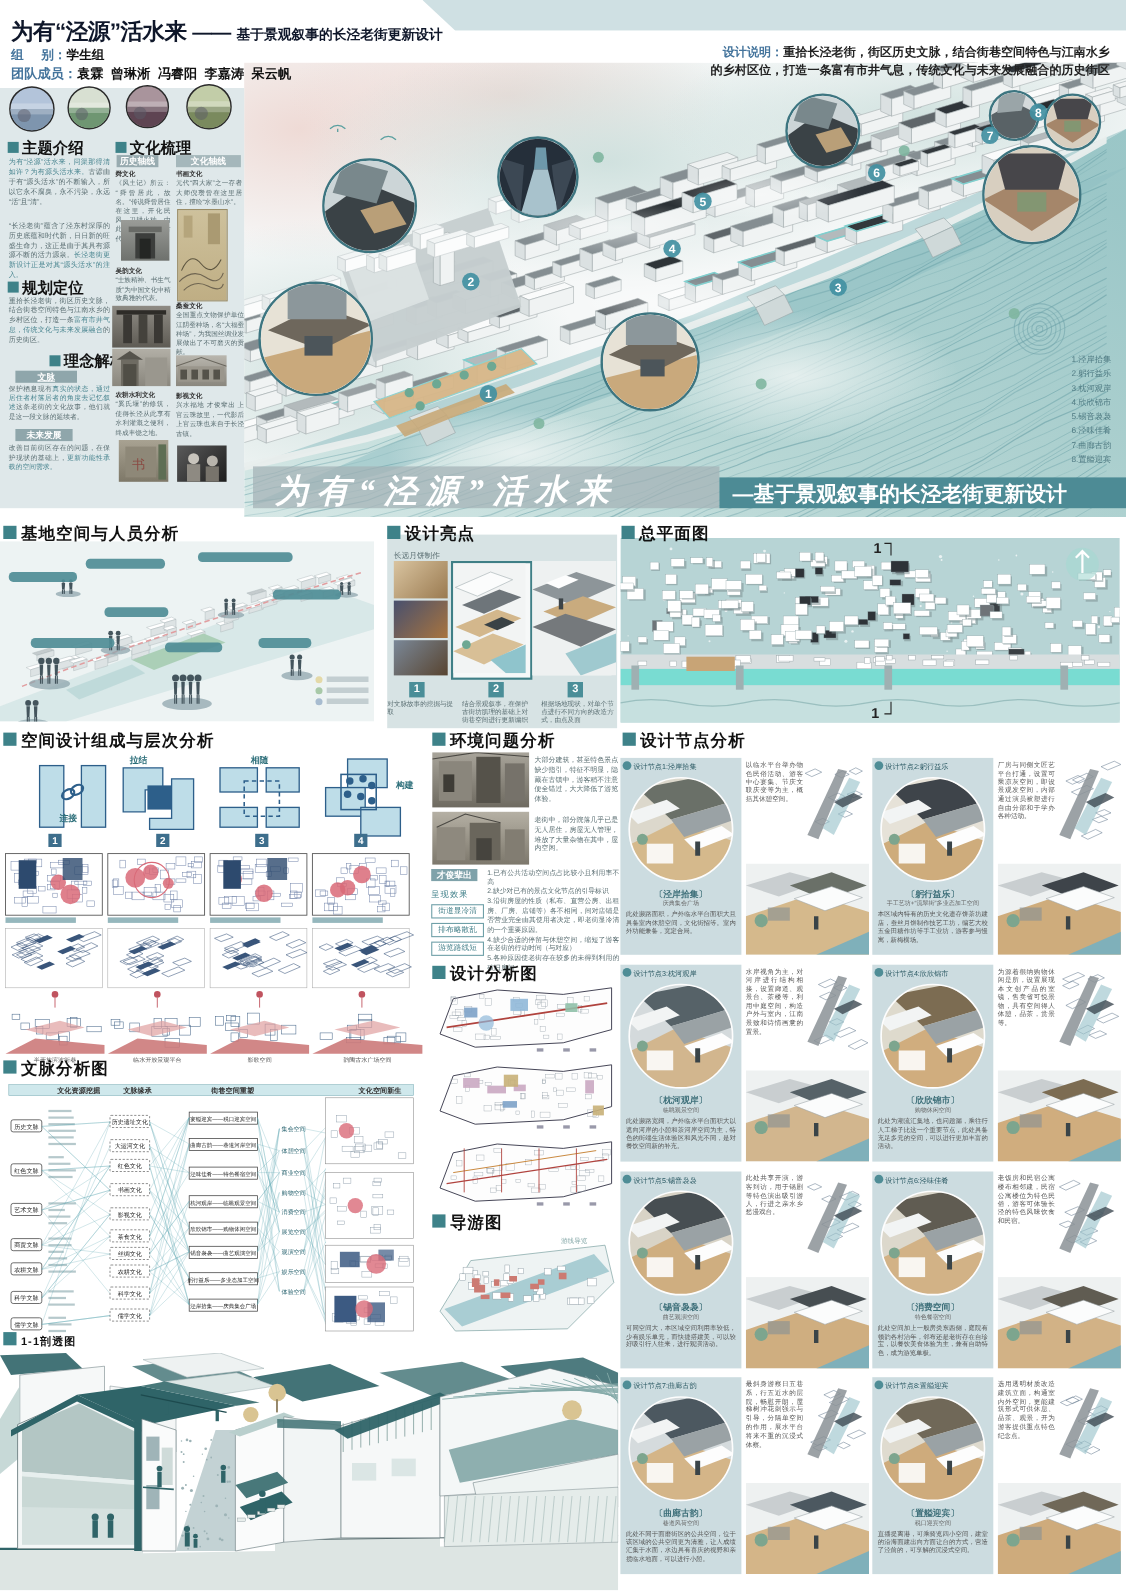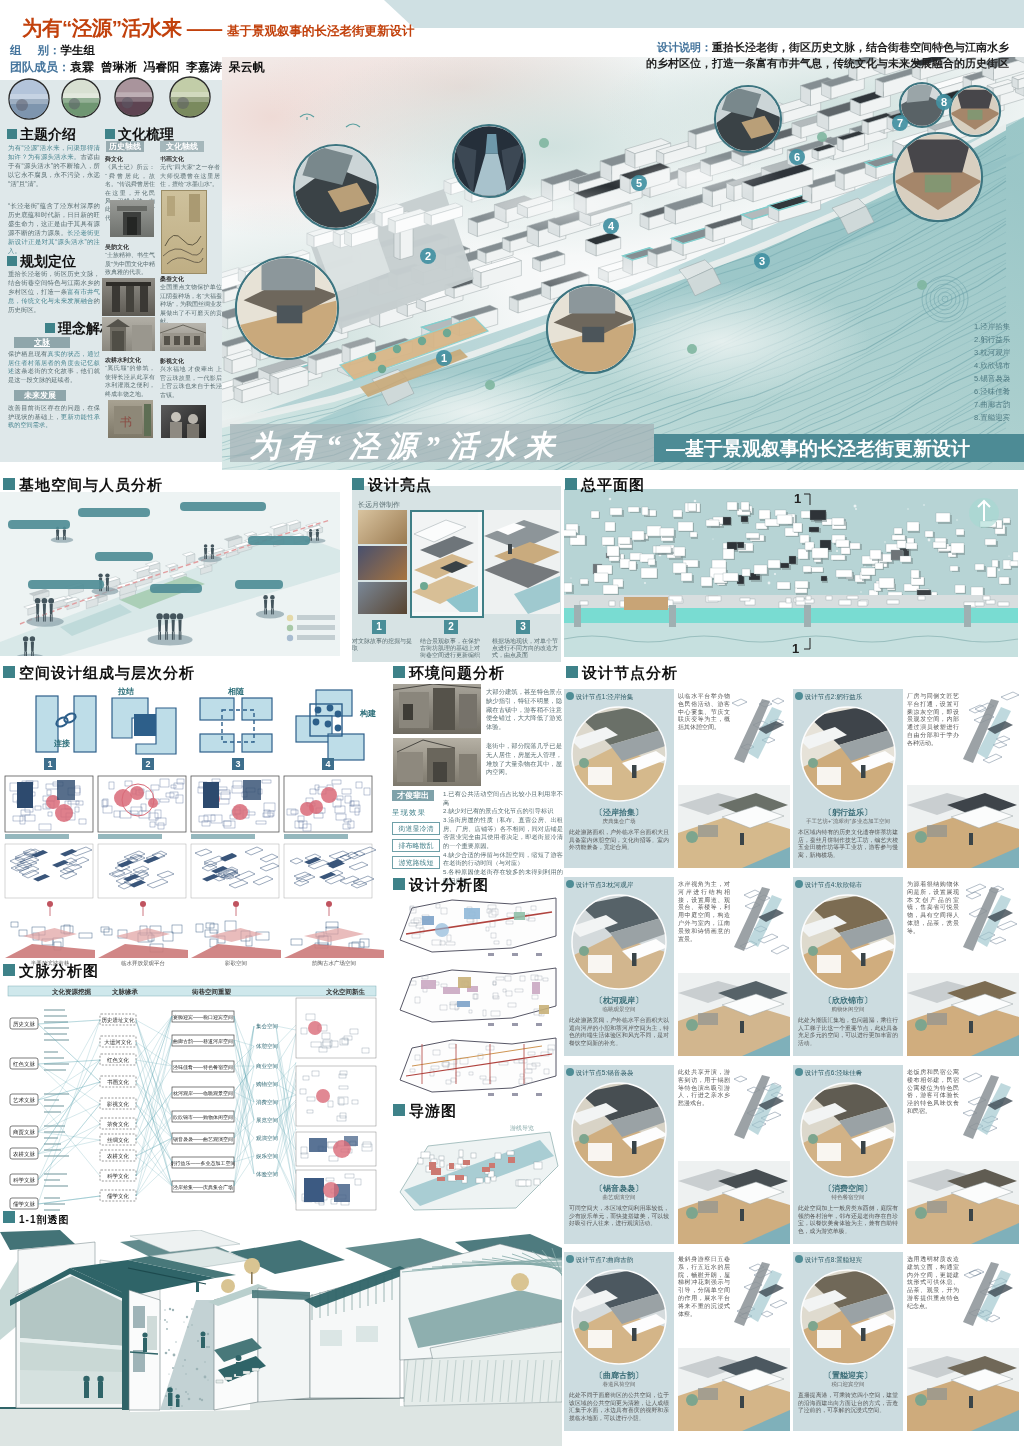--- a/index.html
+++ b/index.html
@@ -700,21 +700,21 @@
     <text x="752" y="350" font-size="7.5" fill="#4f7a82">7.曲廊古韵</text>
     <text x="752" y="363" font-size="7.5" fill="#4f7a82">8.置艗迎宾</text>
     <rect x="8" y="367" width="424" height="38" fill="#a3b2b5" fill-opacity="0.72"></rect>
     <text x="28" y="399" font-size="30" fill="#fff" font-family="Liberation Serif" font-style="italic" font-weight="bold" letter-spacing="8">为有“泾源”活水来</text>
     <rect x="432" y="377" width="370" height="28" fill="#4d8b95"></rect>
     <text x="444" y="398" font-size="19" fill="#fff" font-weight="bold">—基于景观叙事的长泾老街更新设计</text>
   </svg>
 
 <div class="abs" style="left:384px;top:0;width:640px;height:28px;background:#cfe0e3;clip-path:polygon(0 0,100% 0,100% 100%,30px 100%);z-index:2;"></div>
 
-<div class="abs" style="left:10px;top:14px;font-size:20.5px;font-weight:bold;color:#c2410c;white-space:nowrap;z-index:5;letter-spacing:-0.5px;margin-left:12px;">为有“泾源”活水来 <span style="font-size:18px;">——</span> <span style="font-size:12.5px;letter-spacing:0;">基于景观叙事的长泾老街更新设计</span></div>
+<div class="abs" style="left:10px;top:14px;font-size:20.5px;font-weight:bold;color:#0f172a;white-space:nowrap;z-index:5;letter-spacing:-0.5px;">为有“泾源”活水来 <span style="font-size:18px;">——</span> <span style="font-size:12.5px;letter-spacing:0;">基于景观叙事的长泾老街更新设计</span></div>
 
 <div class="abs" style="left:10px;top:43px;font-size:11.5px;font-weight:bold;color:#44749c;white-space:nowrap;z-index:5;">组&nbsp;&nbsp;&nbsp;&nbsp;&nbsp;别：<span style="color:#111;">学生组</span></div>
 
 <div class="abs" style="left:10px;top:59px;font-size:12px;font-weight:bold;color:#44749c;white-space:nowrap;z-index:5;">团队成员：<span style="color:#111;">袁霖&nbsp;&nbsp;曾琳淅&nbsp;&nbsp;冯睿阳&nbsp;&nbsp;李嘉涛&nbsp;&nbsp;呆云帆</span></div>
 
 <div class="abs" style="left:657px;top:40px;font-size:11px;font-weight:bold;color:#222;white-space:nowrap;z-index:5;"><span style="color:#44749c;">设计说明：</span>重拾长泾老街，街区历史文脉，结合街巷空间特色与江南水乡</div>
 <div class="abs" style="left:646px;top:56px;font-size:11px;font-weight:bold;color:#222;white-space:nowrap;z-index:5;">的乡村区位，打造一条富有市井气息，传统文化与未来发展融合的历史街区</div>
 
 <div class="abs" style="left:0;top:80px;width:222px;height:382px;background:#dfe8ea;z-index:1;"></div>
 
@@ -782,21 +782,21 @@
 <div class="abs" style="left:8px;top:350px;width:92px;font-size:6.2px;color:#5a6e72;line-height:1.4;text-align:justify;z-index:3;">保护栖息现有<span style="color:#4b8691;">真实的状态，通过居住者村落居者的角度去记忆叙述</span>这条老街的文化故事，他们就是这一段文脉的延续者。</div>
 
 <div class="abs" style="left:14px;top:390px;width:52px;height:11px;background:#8fa6ab;color:#fff;font-size:8px;font-weight:bold;text-align:center;line-height:11px;z-index:3;">未来发展</div>
 
 <div class="abs" style="left:8px;top:404px;width:92px;font-size:6.2px;color:#5a6e72;line-height:1.4;text-align:justify;z-index:3;">改善目前街区存在的问题，在保护现状的基础上，<span style="color:#4b8691;">更新功能性承载的空间需求。</span></div>
 
 <div class="abs" style="left:105px;top:126px;font-weight:bold;font-size:14px;color:#111;white-space:nowrap;z-index:3;"><span style="display:inline-block;width:10px;height:10px;background:#3e8289;margin-right:3px;"></span>文化梳理</div>
 
 <div class="abs" style="left:106px;top:141px;width:38px;height:11px;background:#98abb0;color:#fff;font-size:8px;font-weight:bold;text-align:center;line-height:11px;z-index:3;">历史轴线</div>
 
-<div class="abs" style="left:160px;top:141px;width:44px;height:11px;background:#a5b7bb;color:#fff;font-size:8px;font-weight:bold;text-align:center;line-height:11px;z-index:3;">文化轴线</div>
+<div class="abs" style="left:160px;top:141px;width:59px;height:11px;background:#a5b7bb;color:#fff;font-size:8px;font-weight:bold;text-align:center;line-height:11px;z-index:3;">文化轴线</div>
 
 <div class="abs" style="left:105px;top:155px;width:50px;font-size:6px;color:#5a6e72;line-height:1.4;text-align:justify;z-index:3;"><b style="color:#333;">舜文化</b><br>《风土记》所云：“舜曾居此，故名。”传说舜曾居住在这里，开化民风，刀耕火种，由此开辟了长泾的古代文明。</div>
 
 <div class="abs" style="left:160px;top:155px;width:60px;font-size:6px;color:#5a6e72;line-height:1.4;text-align:justify;z-index:3;"><b style="color:#333;">书画文化</b><br>元代“四大家”之一存者大师倪瓒曾在这里居住，擅绘“水墨山水”。</div>
 
 <div class="abs" style="left:110px;top:200px;width:44px;height:37px;background:linear-gradient(#9a9c98,#6e716d);z-index:3;"></div>
 <svg class="abs" style="left:110px;top:200px;z-index:3;" width="44" height="37">
     <rect x="13" y="12" width="18" height="23" fill="#3c3e3c"></rect>
     <rect x="7" y="6" width="30" height="5" fill="#686a66"></rect>
     <rect x="17" y="17" width="10" height="18" fill="#242624"></rect>

